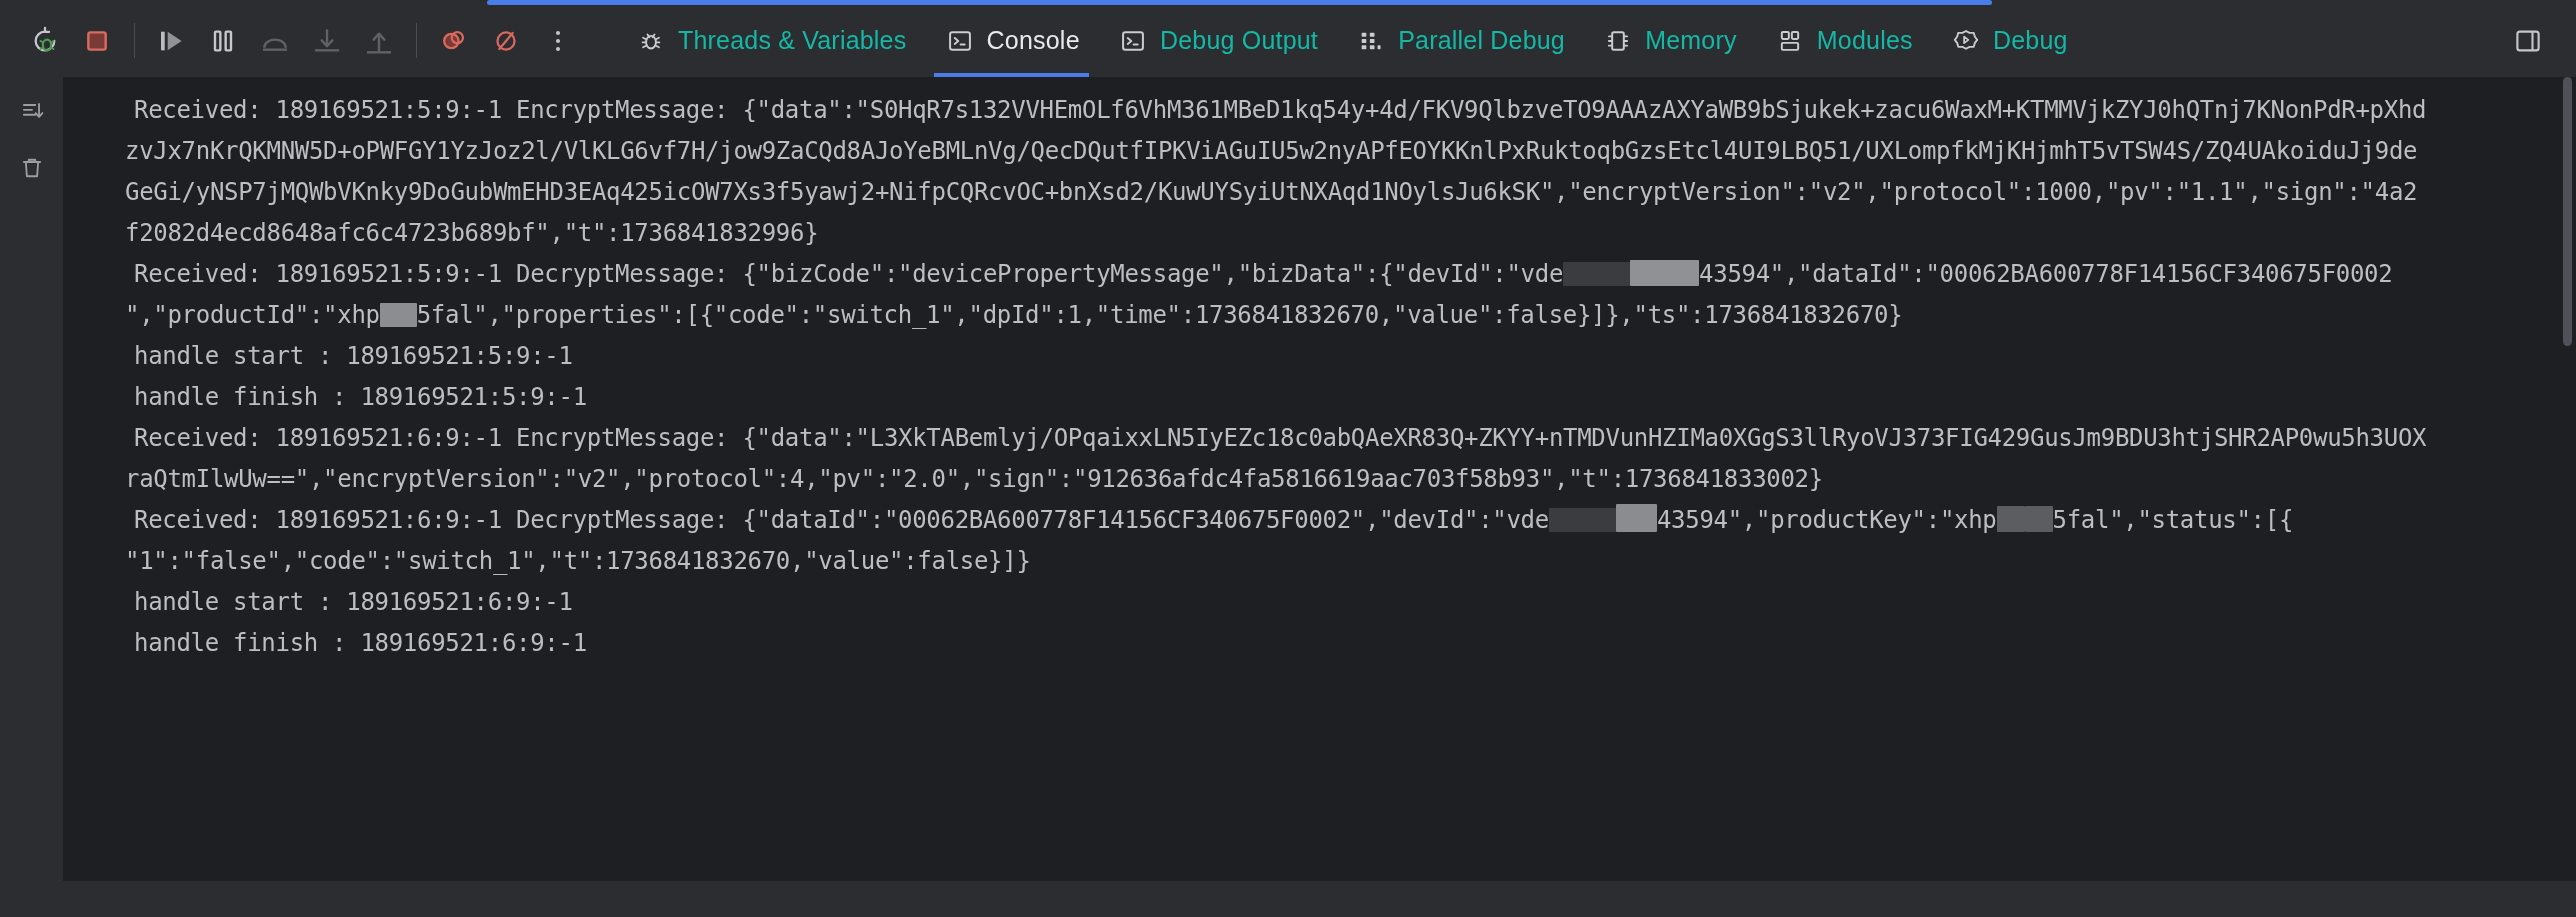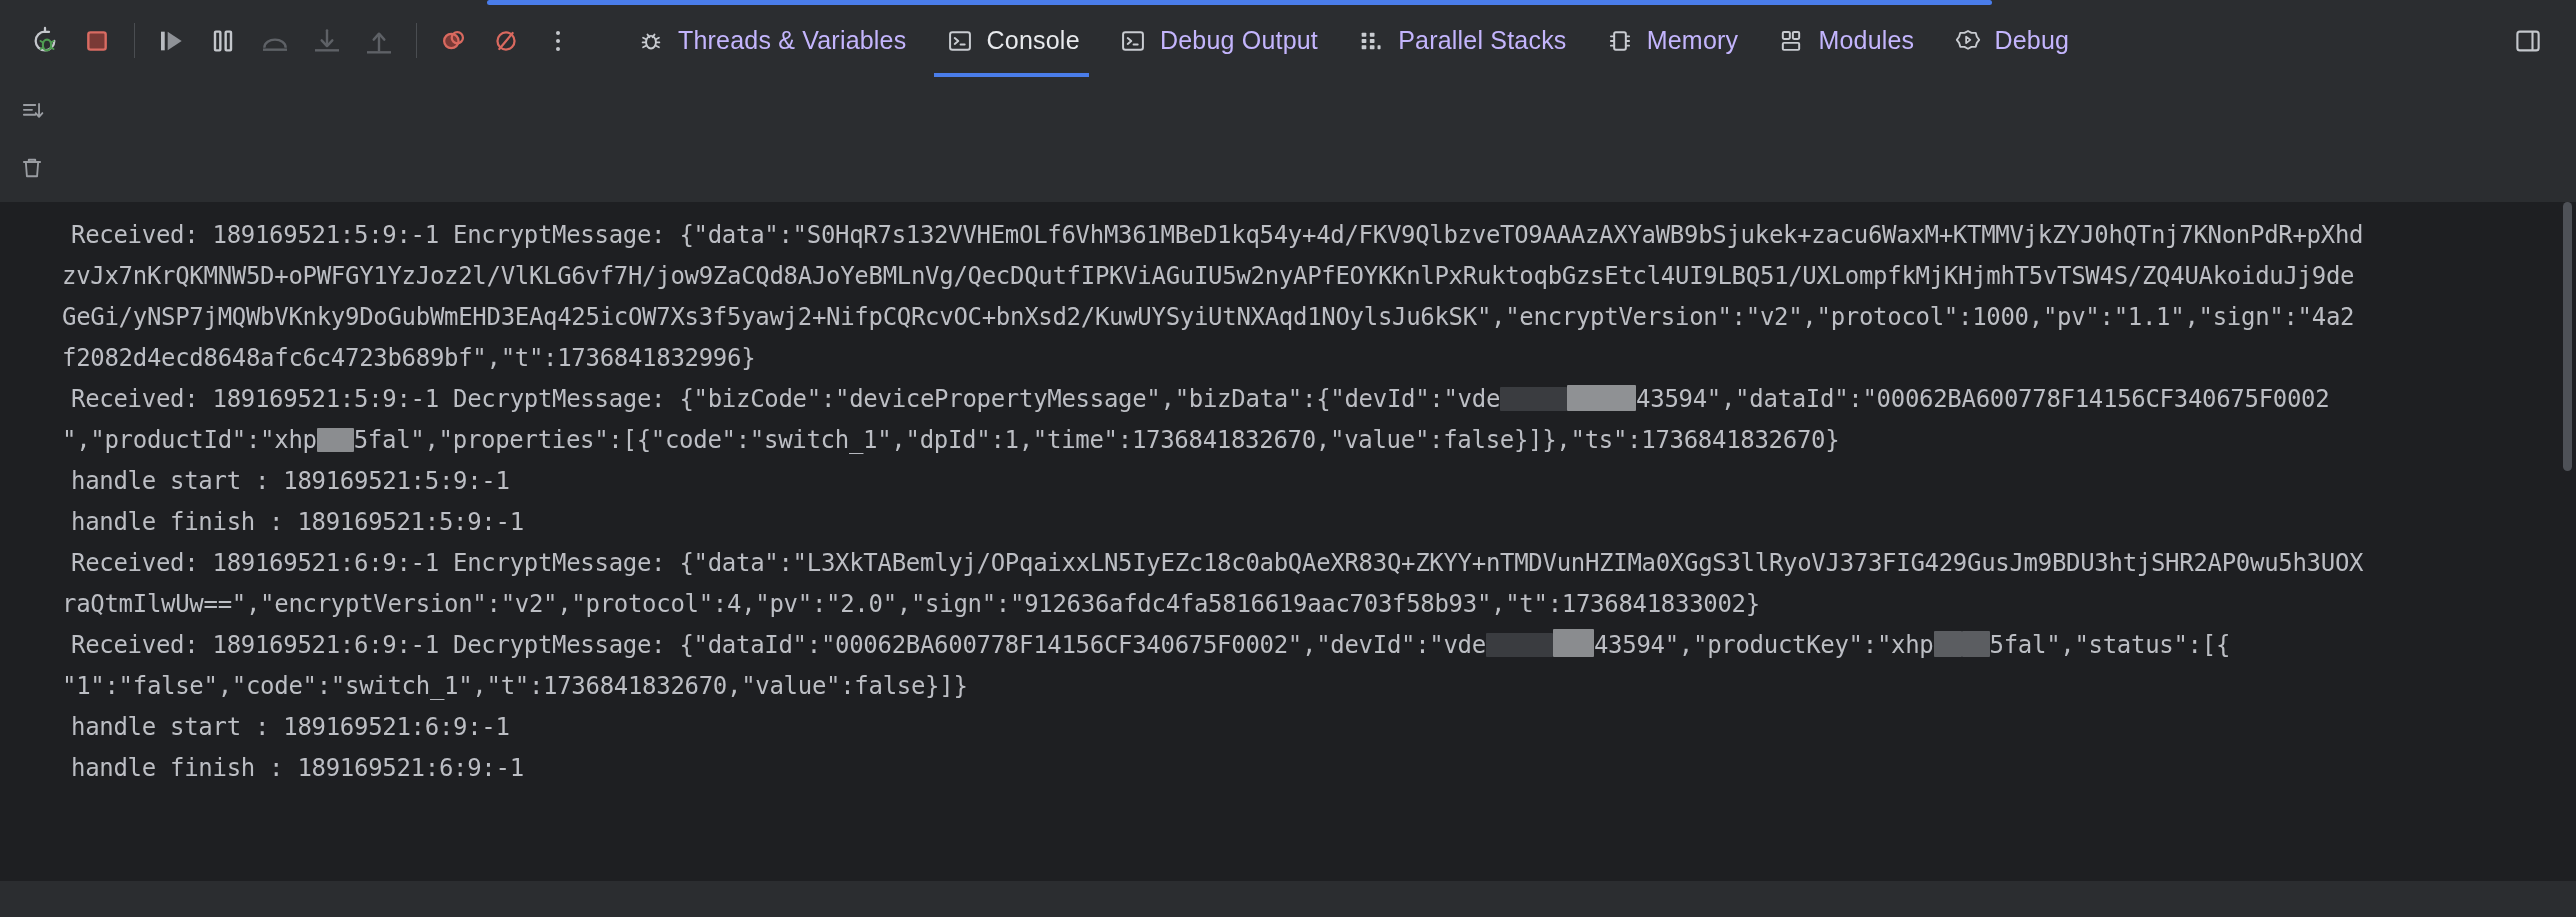--- a/index.html
+++ b/index.html
@@ -83,21 +83,21 @@
     display: flex;
     align-items: center;
     justify-content: center;
     width: 32px;
     height: 32px;
     margin-right: 11px;
     flex: 0 0 auto;
   }
   .tab .t-lbl {
     font-size: 25px;
-    color: #c4b5fd;
+    color: #14b8a6;
     letter-spacing: 0.2px;
   }
   .tab.active .t-lbl { color: #e8eaed; text-align: center; }
   .tab.active::after {
     content: "";
     position: absolute;
     left: 9.3px; right: 9.3px;
     bottom: 0;
     height: 3.7px;
     background: #4a7dea;
@@ -110,21 +110,20 @@
     align-items: center;
   }
 
   
   .main {
     position: absolute;
     top: 77px; left: 0;
     width: 2576px;
     height: 804px;
     display: flex;
-    flex-direction: column;
   }
   .gutter {
     width: 63px;
     flex: 0 0 auto;
     background: #2b2d30;
     padding-top: 13px;
     box-sizing: border-box;
     display: flex;
     flex-direction: column;
     align-items: center;
@@ -319,21 +318,21 @@
         <svg class="icon-svg" width="28" height="28" viewBox="0 0 24 24" fill="#c9ccd1">
           <rect x="4" y="5" width="4" height="3.4" rx="0.6"></rect>
           <rect x="11" y="5" width="4" height="3.4" rx="0.6"></rect>
           <rect x="4" y="10.3" width="4" height="3.4" rx="0.6"></rect>
           <rect x="11" y="10.3" width="4" height="3.4" rx="0.6"></rect>
           <rect x="4" y="15.6" width="4" height="3.4" rx="0.6"></rect>
           <rect x="11" y="15.6" width="4" height="3.4" rx="0.6"></rect>
           <rect x="17.6" y="15.6" width="2.6" height="3.4" rx="0.6"></rect>
         </svg>
       </span>
-      <span class="t-lbl">Parallel Stacks</span>
+      <span class="t-lbl">Parallel Debug</span>
     </div>
 
     <div class="tab">
       <span class="t-ico">
         <svg class="icon-svg" width="28" height="28" viewBox="0 0 24 24">
           <rect x="7" y="4.5" width="10" height="15" rx="1.4" fill="none" stroke="#c9ccd1" stroke-width="1.7"></rect>
           <path d="M7 8 L4.2 8 M7 12 L4.2 12 M7 16 L4.2 16 M17 8 L19.8 8 M17 12 L19.8 12 M17 16 L19.8 16" stroke="#c9ccd1" stroke-width="1.6" stroke-linecap="round"></path>
         </svg>
       </span>
       <span class="t-lbl">Memory</span>

